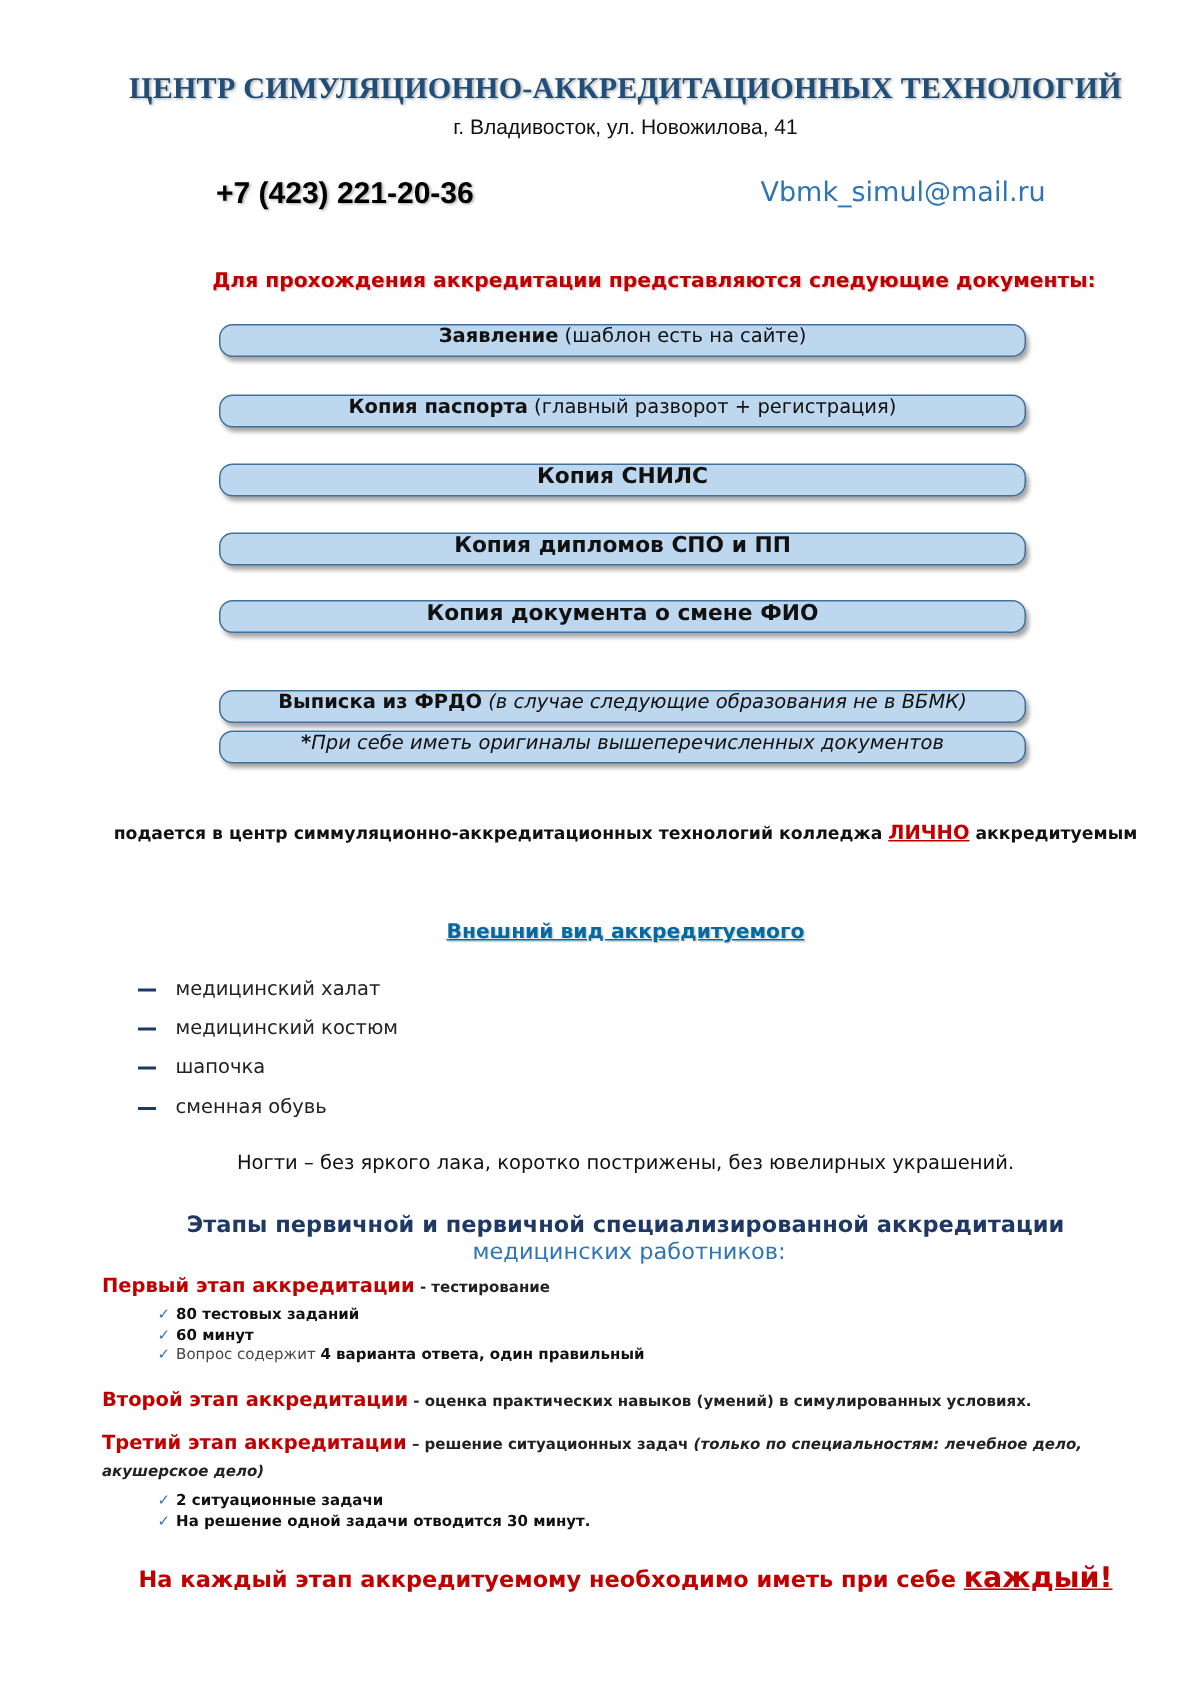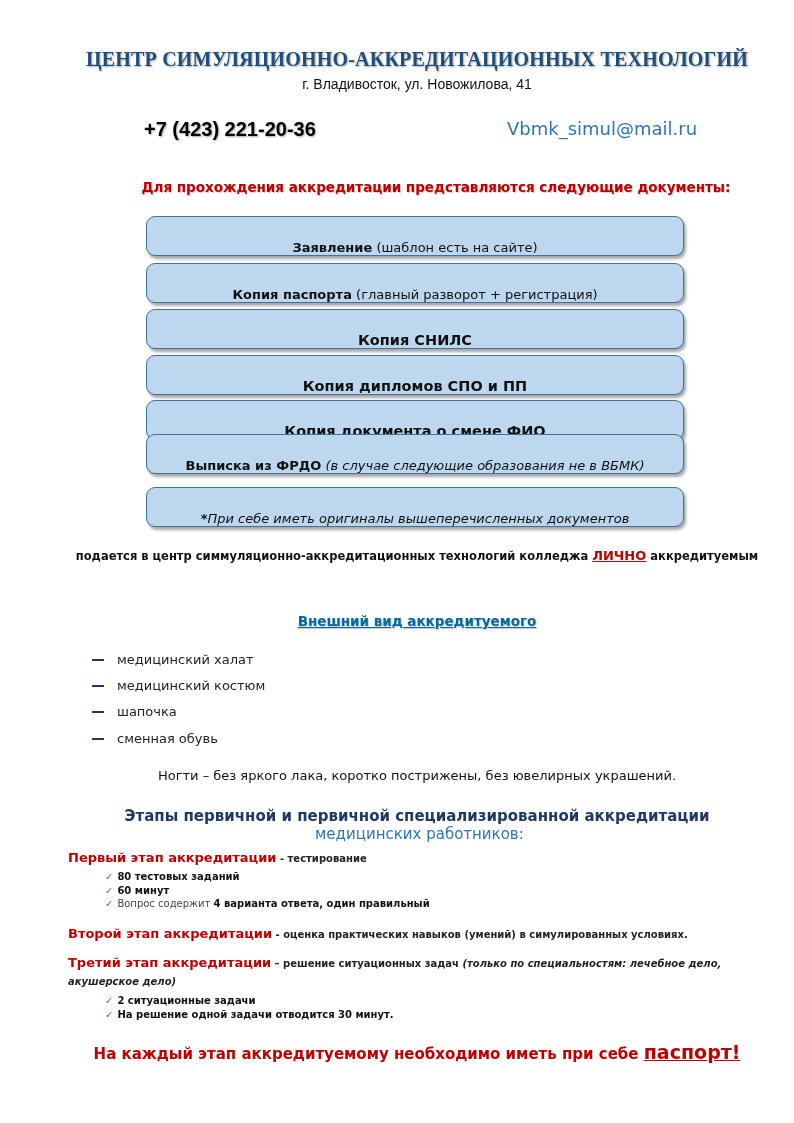--- a/index.html
+++ b/index.html
@@ -11,23 +11,23 @@
            color: #1f4e79; text-shadow: 1px 1px 2px rgba(0,0,0,0.35); letter-spacing: 0.2px; }
   .address { left: 0; width: 794px; top: 76px; text-align: center;
              font-family: "Liberation Sans", sans-serif; font-size: 14px; color: #111; }
   .phone { left: 124px; top: 118px; font-family: "Liberation Sans", sans-serif;
            font-weight: bold; font-size: 20px; color: #000; text-shadow: 1px 1px 2px rgba(0,0,0,0.35); }
   .email { left: 487px; top: 118px; font-family: "DejaVu Sans", sans-serif;
            font-size: 18px; color: #2e75b6; }
   .docs-heading { left: 0; width: 794px; top: 179px; text-align: center;
                   font-weight: bold; font-size: 13.5px; color: #c00000; 
                   text-shadow: 1px 1px 1px rgba(0,0,0,0.2); padding-left: 19px; }
-  .doc-box { left: 126px; width: 538px; height: 40px; border: 1.5px solid #41719c;
+  .doc-box { left: 126px; width: 538px; height: 22px; border: 1.5px solid #41719c;
              border-radius: 9px; background: #bdd7ee; box-shadow: 2px 3px 3px rgba(0,0,0,0.35);
-             display: flex; align-items: flex-end; justify-content: center;
+             display: flex; align-items: flex-start; justify-content: center;
              font-size: 13px; color: #111; box-sizing: border-box; }
   .doc-box b { font-weight: bold; }
   .doc-box .light { font-weight: normal; }
   .doc-box .it { font-style: italic; font-weight: normal; }
   .doc-box.big { font-size: 14.5px; font-weight: bold; }
   .package { left: 0; width: 794px; top: 545px; text-align: center; font-size: 11.5px;
              font-weight: bold; line-height: 21px; color: #111; }
   .package .red { color: #c00000; text-decoration: underline; font-size: 13px; }
   .appearance-heading { left: 0; width: 794px; top: 613px; text-align: center;
                         font-weight: bold; font-size: 13.5px; color: #0369a1; text-decoration: underline;
@@ -67,21 +67,21 @@
 </div>
 <div class="abs doc-box big" style="top:309px;">
   <span>Копия СНИЛС</span>
 </div>
 <div class="abs doc-box big" style="top:355px;">
   <span>Копия дипломов СПО и ПП</span>
 </div>
 <div class="abs doc-box big" style="top:400px;">
   <span>Копия документа о смене ФИО</span>
 </div>
-<div class="abs doc-box" style="top:434px;">
+<div class="abs doc-box" style="top:460px;">
   <b>Выписка из ФРДО</b>
   <span class="it" style="white-space:pre"> (в случае следующие образования не в ВБМК)</span>
 </div>
 <div class="abs doc-box" style="top:487px;">
   <b>*</b>
   <span class="it">При себе иметь оригиналы вышеперечисленных документов</span>
 </div>
 
 <div class="abs package">
   <div><span style="white-space:pre">подается в центр симмуляционно-аккредитационных технологий колледжа </span><span class="red">ЛИЧНО</span><span style="white-space:pre"> аккредитуемым</span></div>
@@ -138,14 +138,14 @@
 <div class="abs check-item" style="top:995px;">
   <span class="check">✓</span>
   <b>2 ситуационные задачи</b>
 </div>
 <div class="abs check-item" style="top:1009px;">
   <span class="check">✓</span>
   <b>На решение одной задачи отводится 30 минут.</b>
 </div>
 
 <div class="abs footer-note">
-  <span style="white-space:pre">На каждый этап аккредитуемому необходимо иметь при себе </span><span class="big">паспорт!</span>
+  <span style="white-space:pre">На каждый этап аккредитуемому необходимо иметь при себе </span><span class="big">каждый!</span>
 </div>
 
 </body></html>

